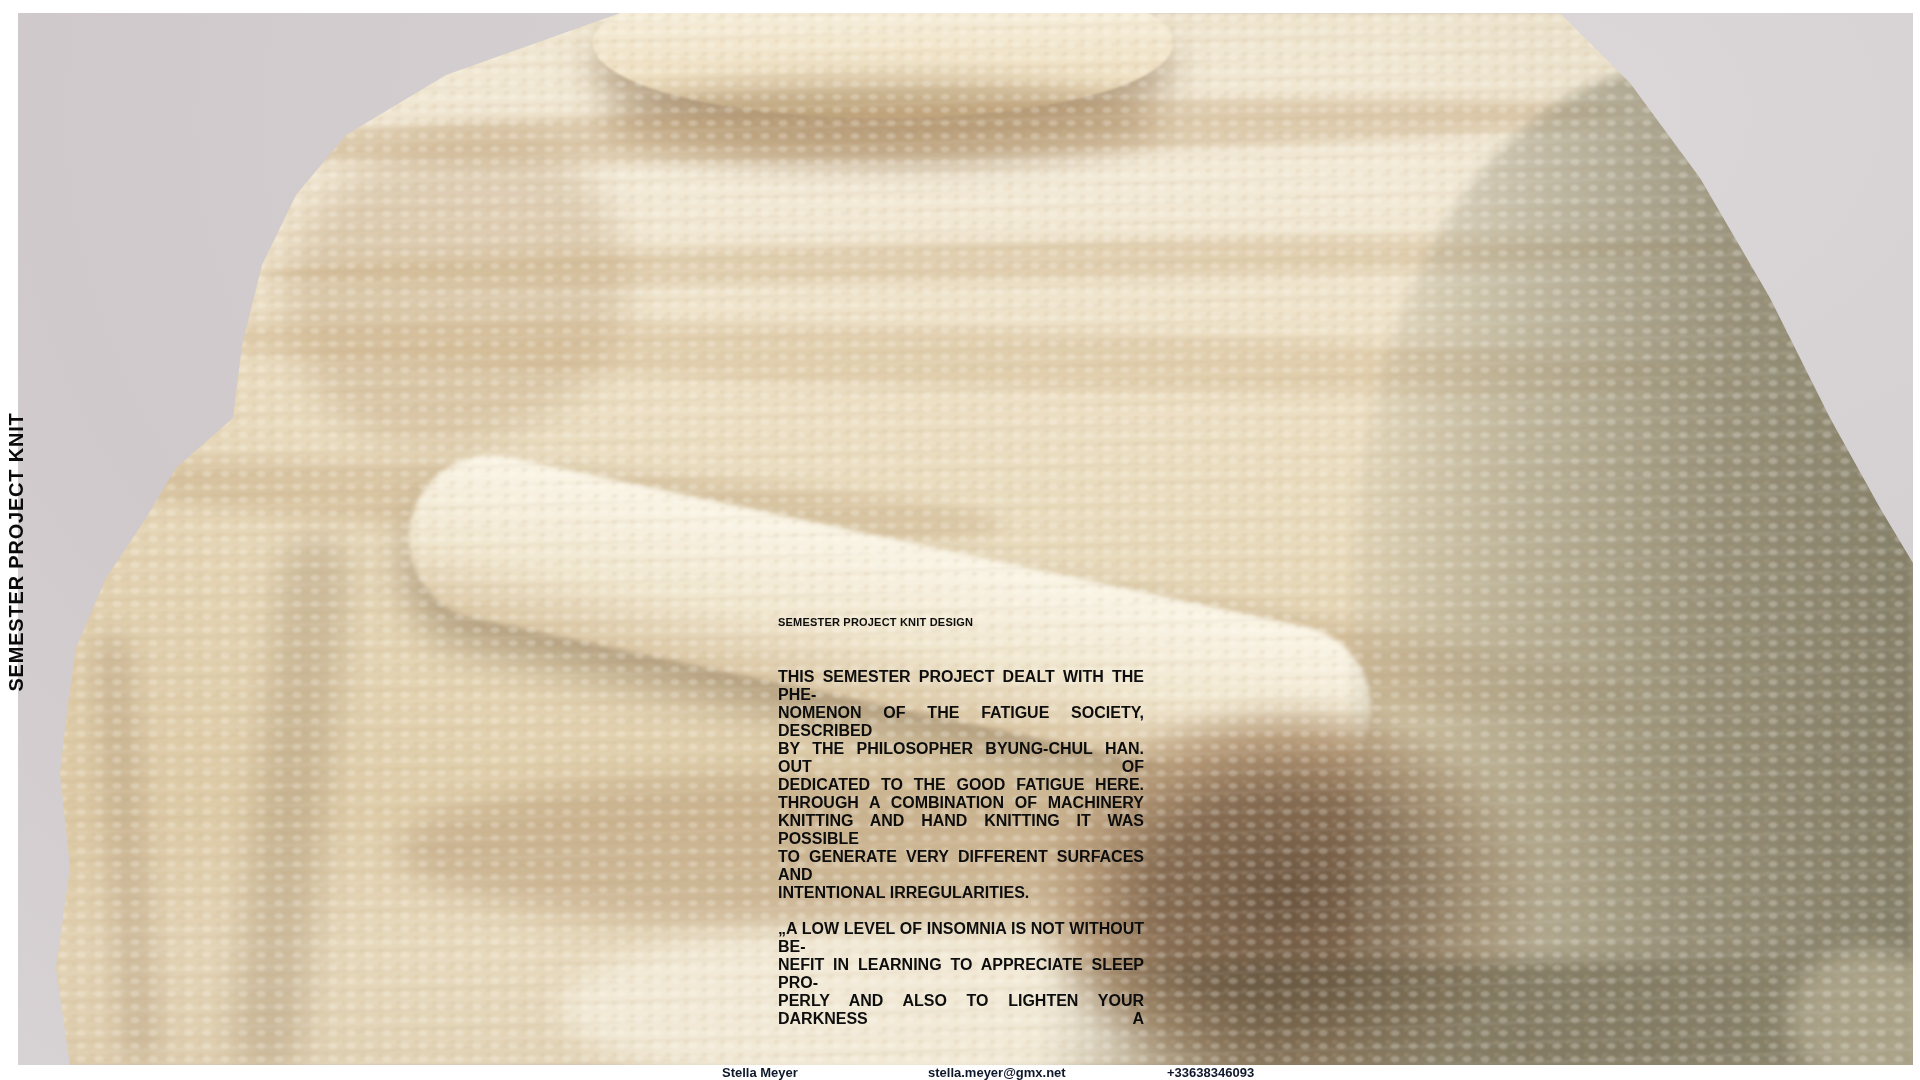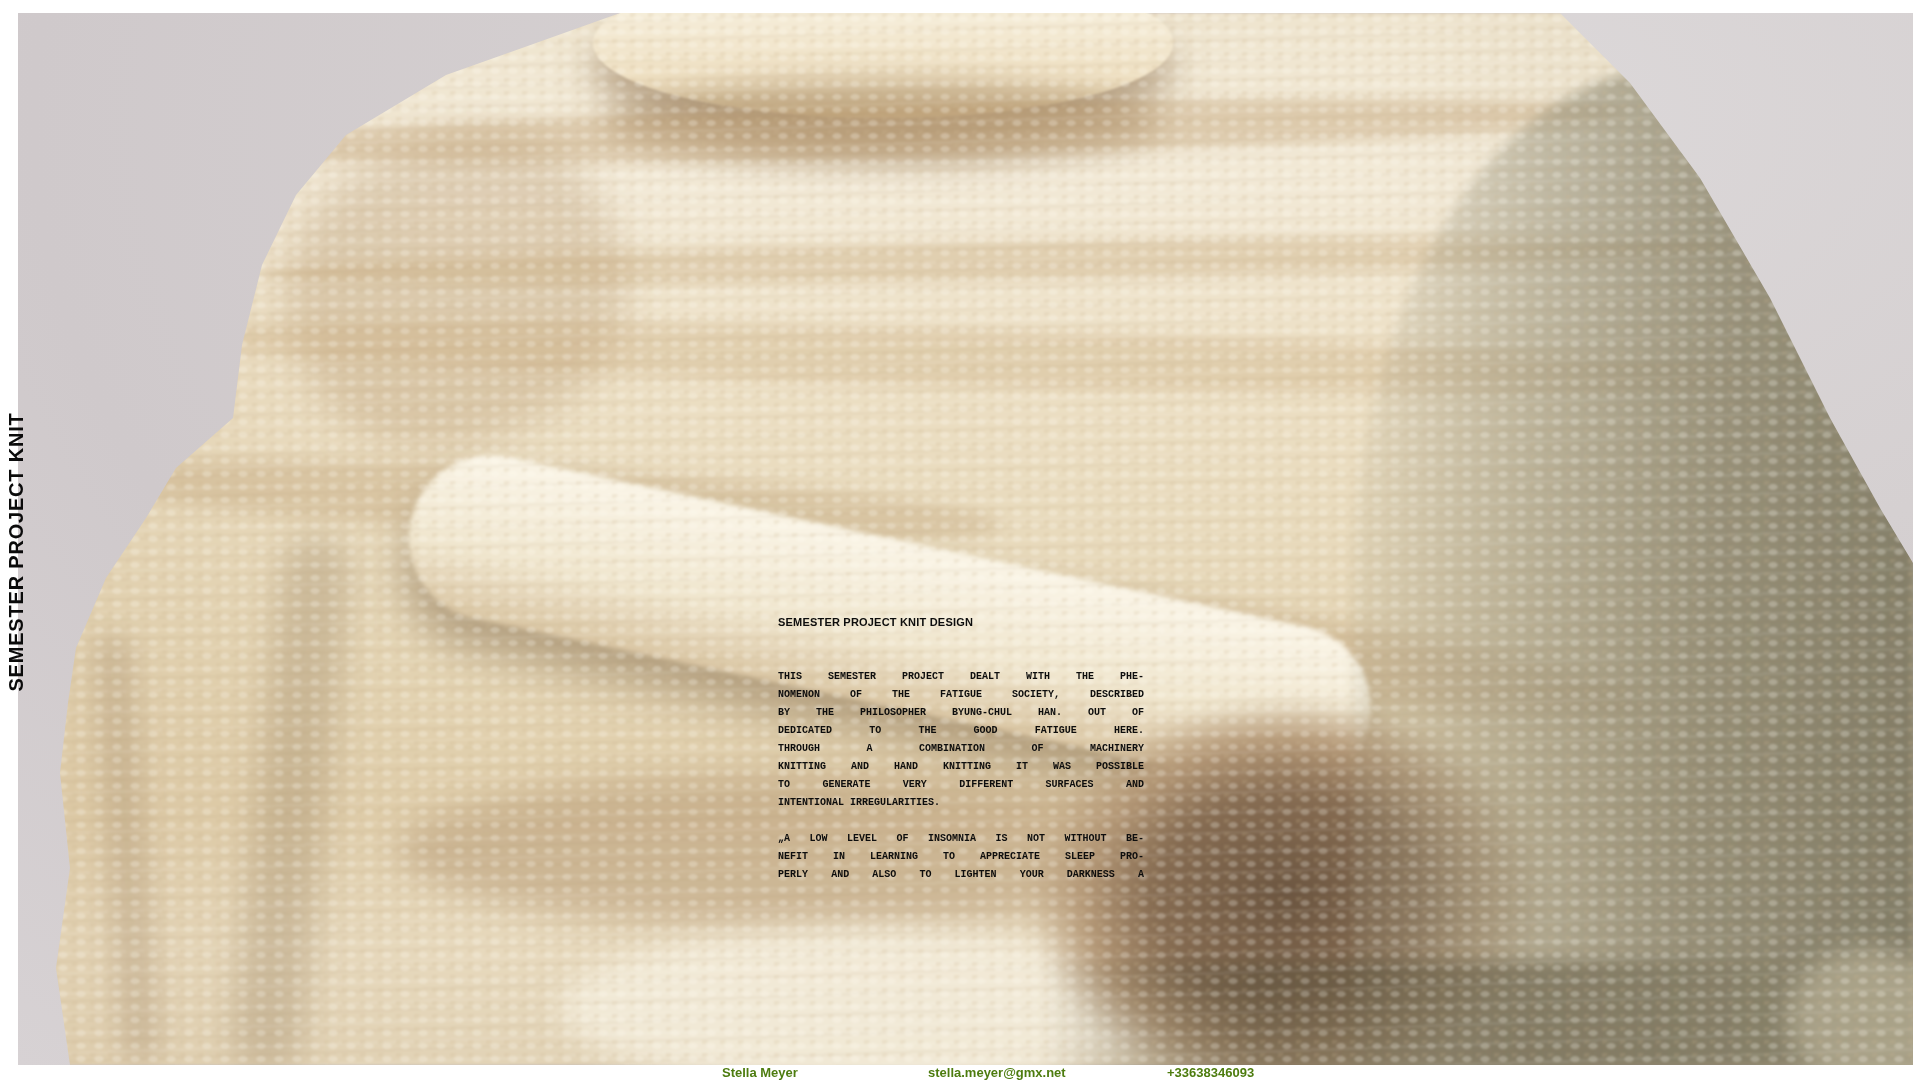--- a/index.html
+++ b/index.html
@@ -62,27 +62,27 @@
     background-size:18px 13px,18px 13px,auto;}
 
   
   .v-title-wrap{position:absolute;left:5px;top:552px;width:0;height:0;}
   .v-title{display:inline-block;white-space:nowrap;
     transform:rotate(-90deg) translateX(-50%);transform-origin:0 0;
     font-size:20px;font-weight:bold;letter-spacing:.8px;color:#0b0b0b;}
 
   .text-block{position:absolute;left:778px;top:612px;width:366px;color:#0d0d0d;}
   .article-title{font-size:11px;line-height:20px;font-weight:bold;letter-spacing:.2px;margin:0 0 36px 0;}
-  .body-copy,.quote-copy{font-size:10px;line-height:18px;font-weight:bold;letter-spacing:0;font-family:Liberation Mono, monospace;}
+  .body-copy,.quote-copy{font-size:16px;line-height:18px;font-weight:bold;letter-spacing:0;}
   .jline{text-align:justify;text-align-last:justify;}
   .jline.last{text-align-last:left;}
   .gap{height:18px;}
 
   .footer-name,.footer-email,.footer-phone{position:absolute;top:1066px;
-    font-size:13px;line-height:14px;font-weight:bold;color:#4d7c0f;white-space:nowrap;}
+    font-size:13px;line-height:14px;font-weight:bold;color:#0f172a;white-space:nowrap;}
   .footer-name{left:722px;}
   .footer-email{left:928px;text-align:right;}
   .footer-phone{left:1167px;}
 </style>
 </head>
 <body>
 
 <div class="page">
 
   <div class="photo">

